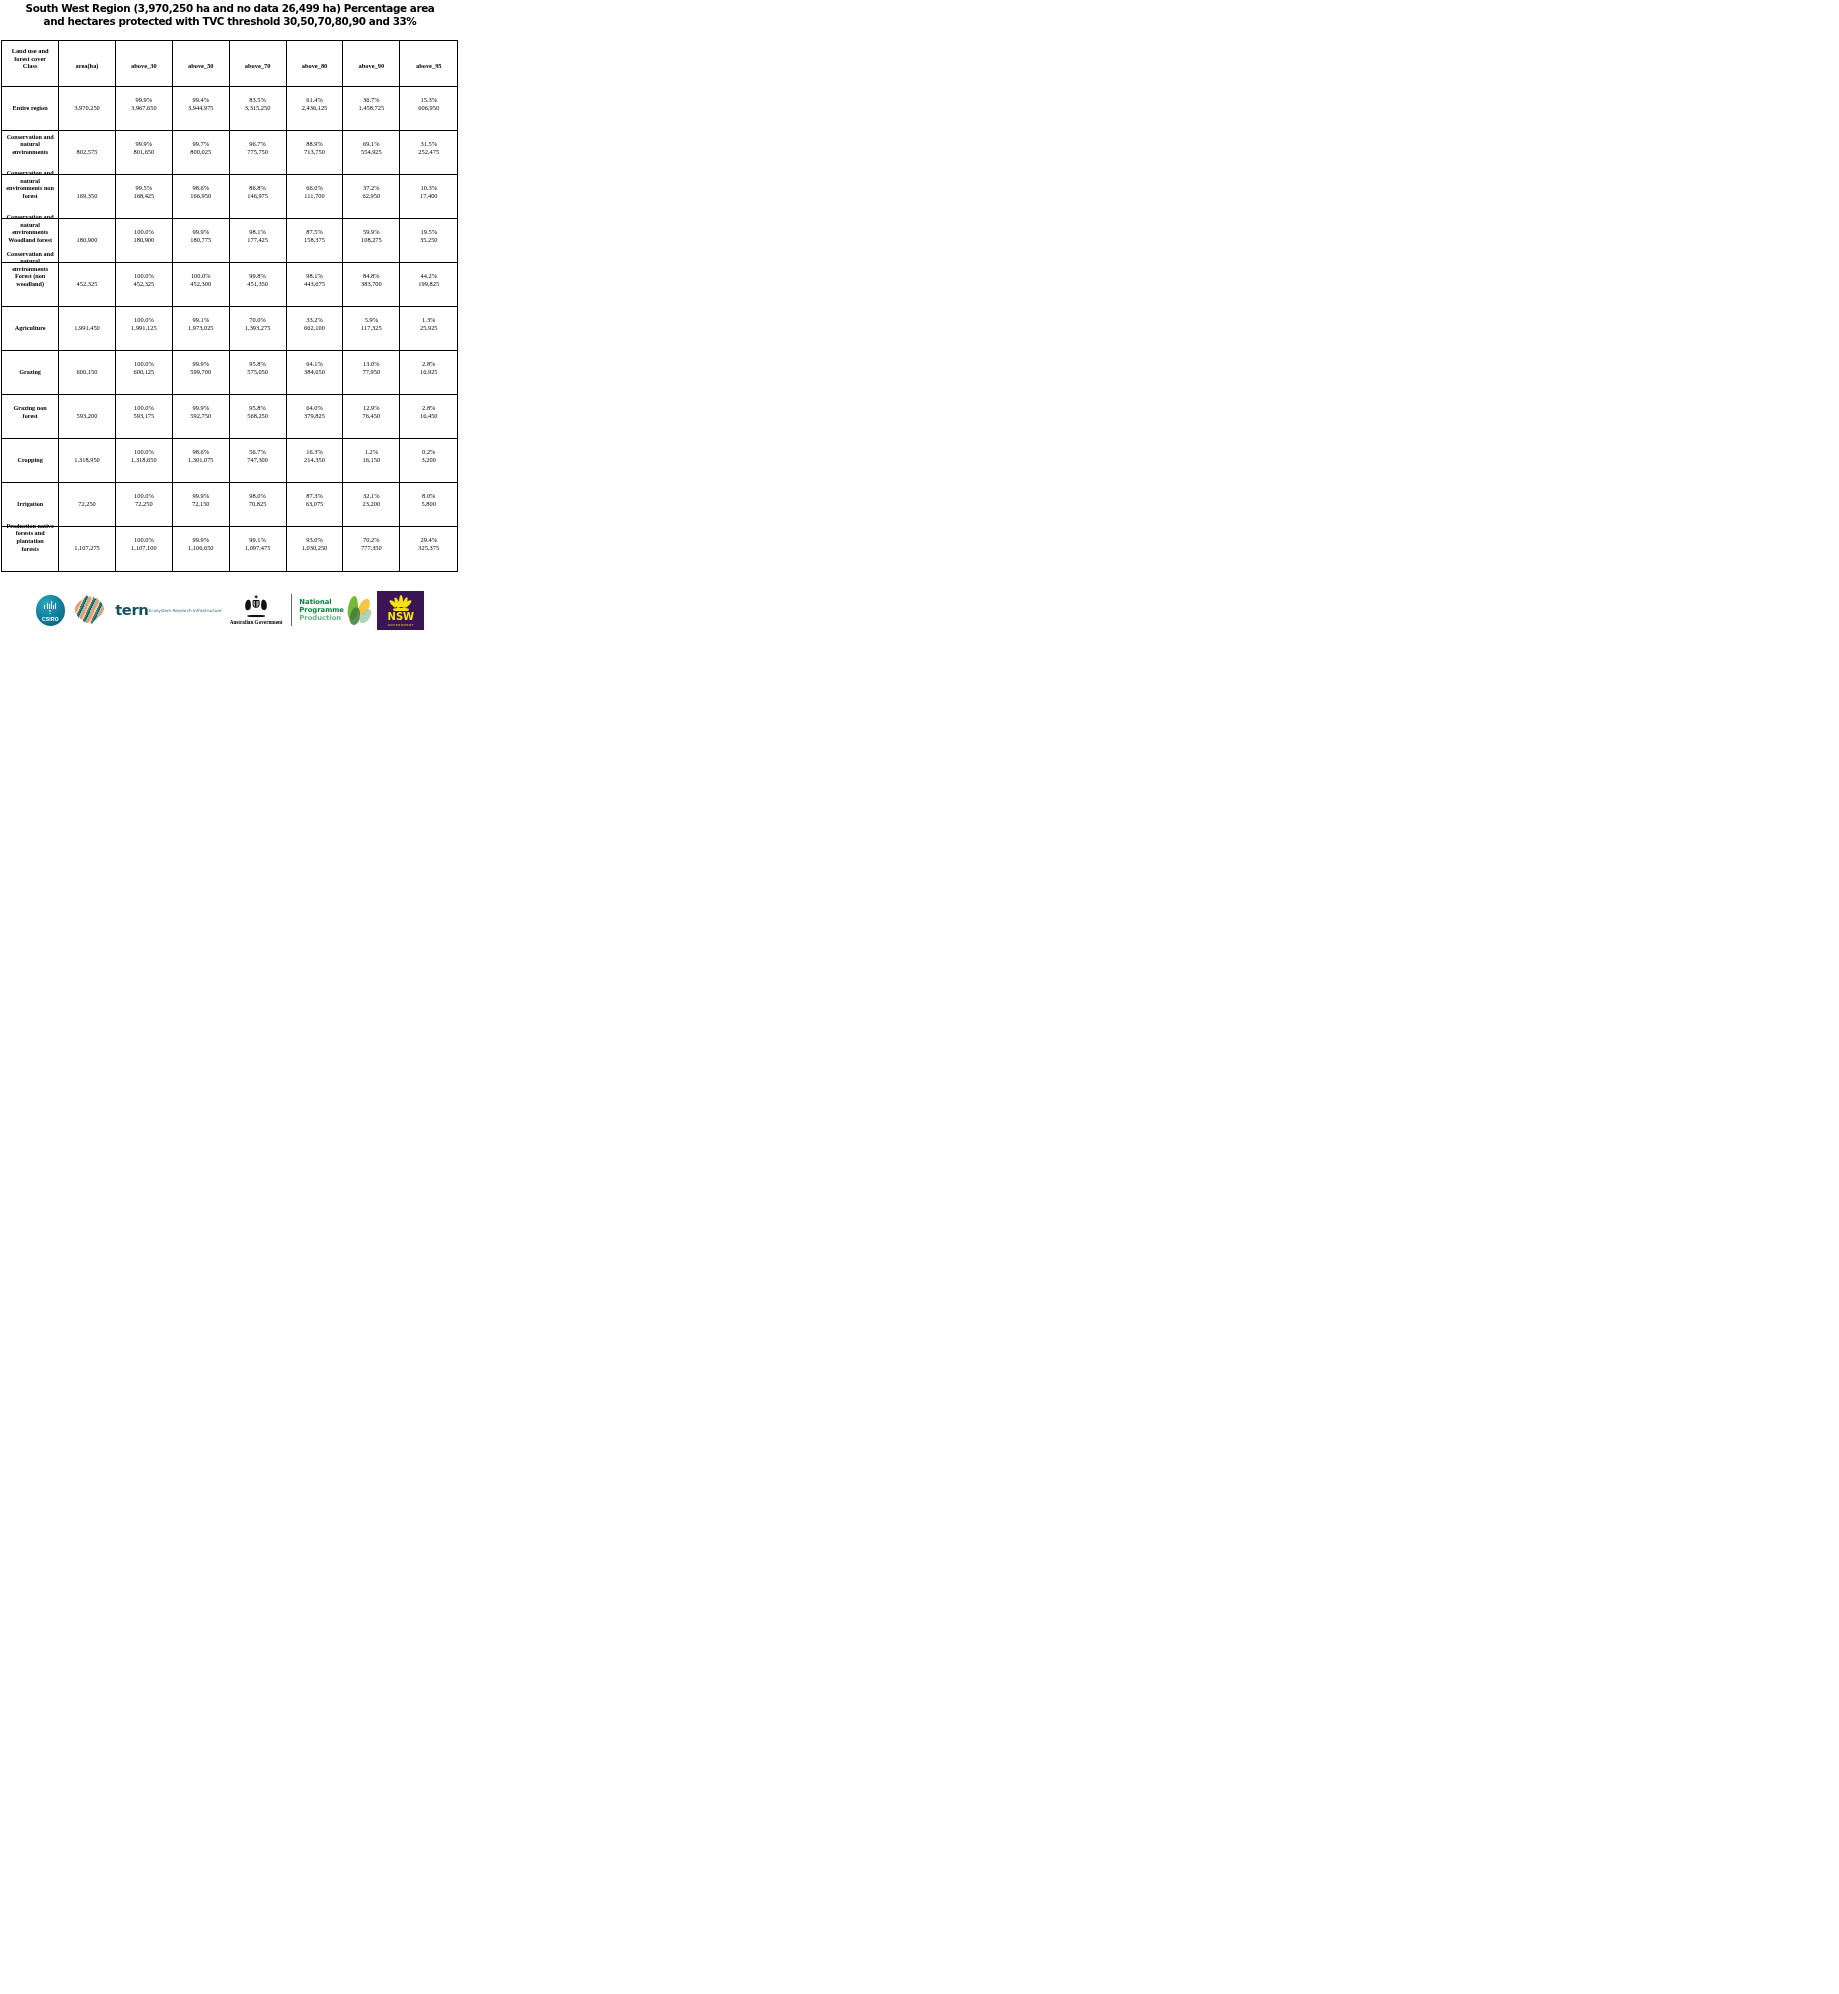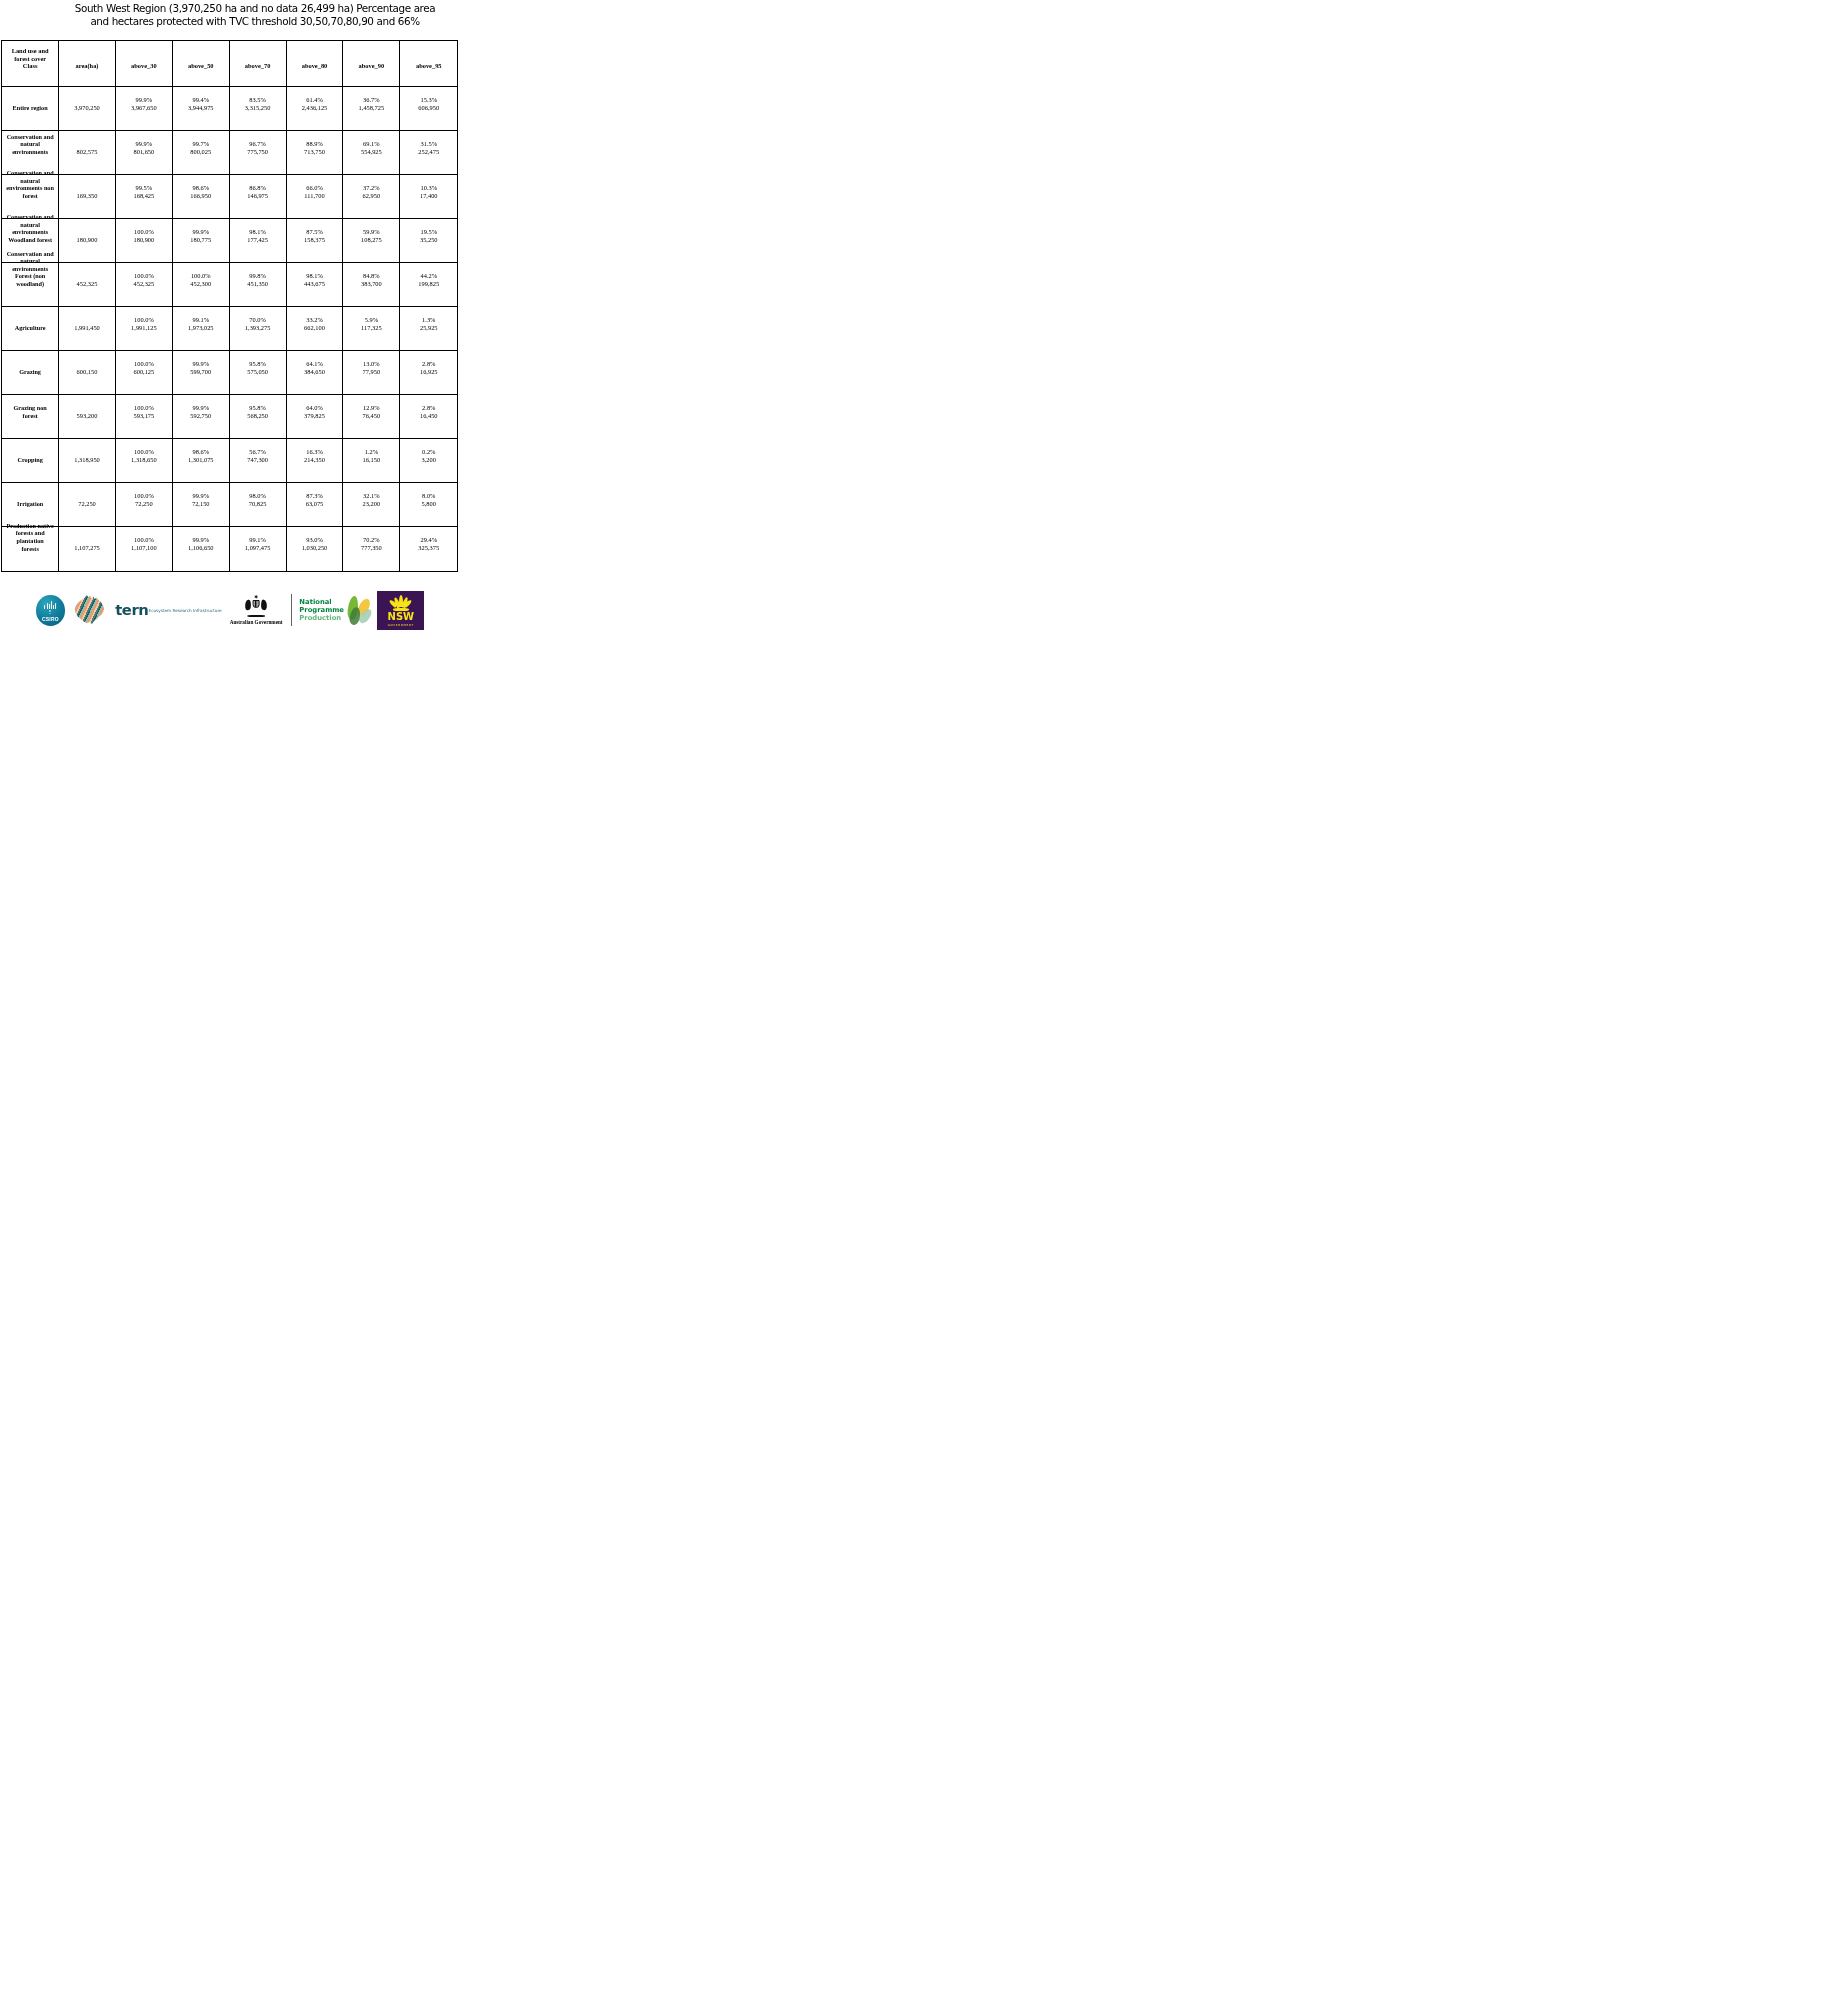--- a/index.html
+++ b/index.html
@@ -1,21 +1,21 @@
 <!DOCTYPE html>
 <html style="font-size:6.4px"><head>
 <meta charset="utf-8">
 <style>
   html,body{margin:0;padding:0;background:#ffffff;}
   body{width:460px;height:637px;position:relative;font-family:"Liberation Serif",serif;color:#000;}
 
   
   .title{position:absolute;top:2.4px;left:0;width:100%;text-align:center;
-         font-family:"DejaVu Sans",sans-serif;font-weight:normal;font-size:10.4px;
-         letter-spacing:-0.4px;line-height:12.4px;padding-left:25px;}
+         font-family:"DejaVu Sans",sans-serif;font-weight:bold;font-size:10.4px;
+         letter-spacing:-0.4px;line-height:12.4px;}
 
   
   .tbl{position:absolute;top:40px;left:1.2px;width:457px;
        display:grid;grid-template-columns:repeat(8,1fr);
        grid-template-rows:46px repeat(11,44px);
        border:0.8px solid #000;box-sizing:border-box;background:#fff;}
   .cell{position:relative;border-right:0.8px solid #000;border-bottom:0.8px solid #000;box-sizing:border-box;}
   .cell.lastcol{border-right:none;}
   .cell.hdrrow{border-bottom:1.2px solid #000;}
   .cell.lastrow{border-bottom:none;}
@@ -81,21 +81,21 @@
   .w-base{position:absolute;bottom:0;left:50%;transform:translateX(-50%);width:16px;height:2.8px;
           background:#F7E214;border-radius:50%/100%;}
   .nsw-word{color:#F7E214;font-family:"DejaVu Sans",sans-serif;font-weight:bold;font-size:10px;line-height:10.4px;}
   .nsw-sub{color:#F7E214;font-family:"DejaVu Sans",sans-serif;font-size:2.8px;letter-spacing:0.6px;margin-top:0.4px;}
 </style>
 </head>
 <body>
 
 <div class="title">
   <div>South West Region (3,970,250 ha and no data 26,499 ha) Percentage area</div>
-  <div>and hectares protected with TVC threshold 30,50,70,80,90 and 66%</div>
+  <div>and hectares protected with TVC threshold 30,50,70,80,90 and 33%</div>
 </div>
 
 <div class="tbl" id="grid">
     <div class="cell hdr hdrrow">
       <div class="ct">
         <div>Land use and</div>
         <div>forest cover</div>
         <div>Class</div>
       </div>
     </div>

